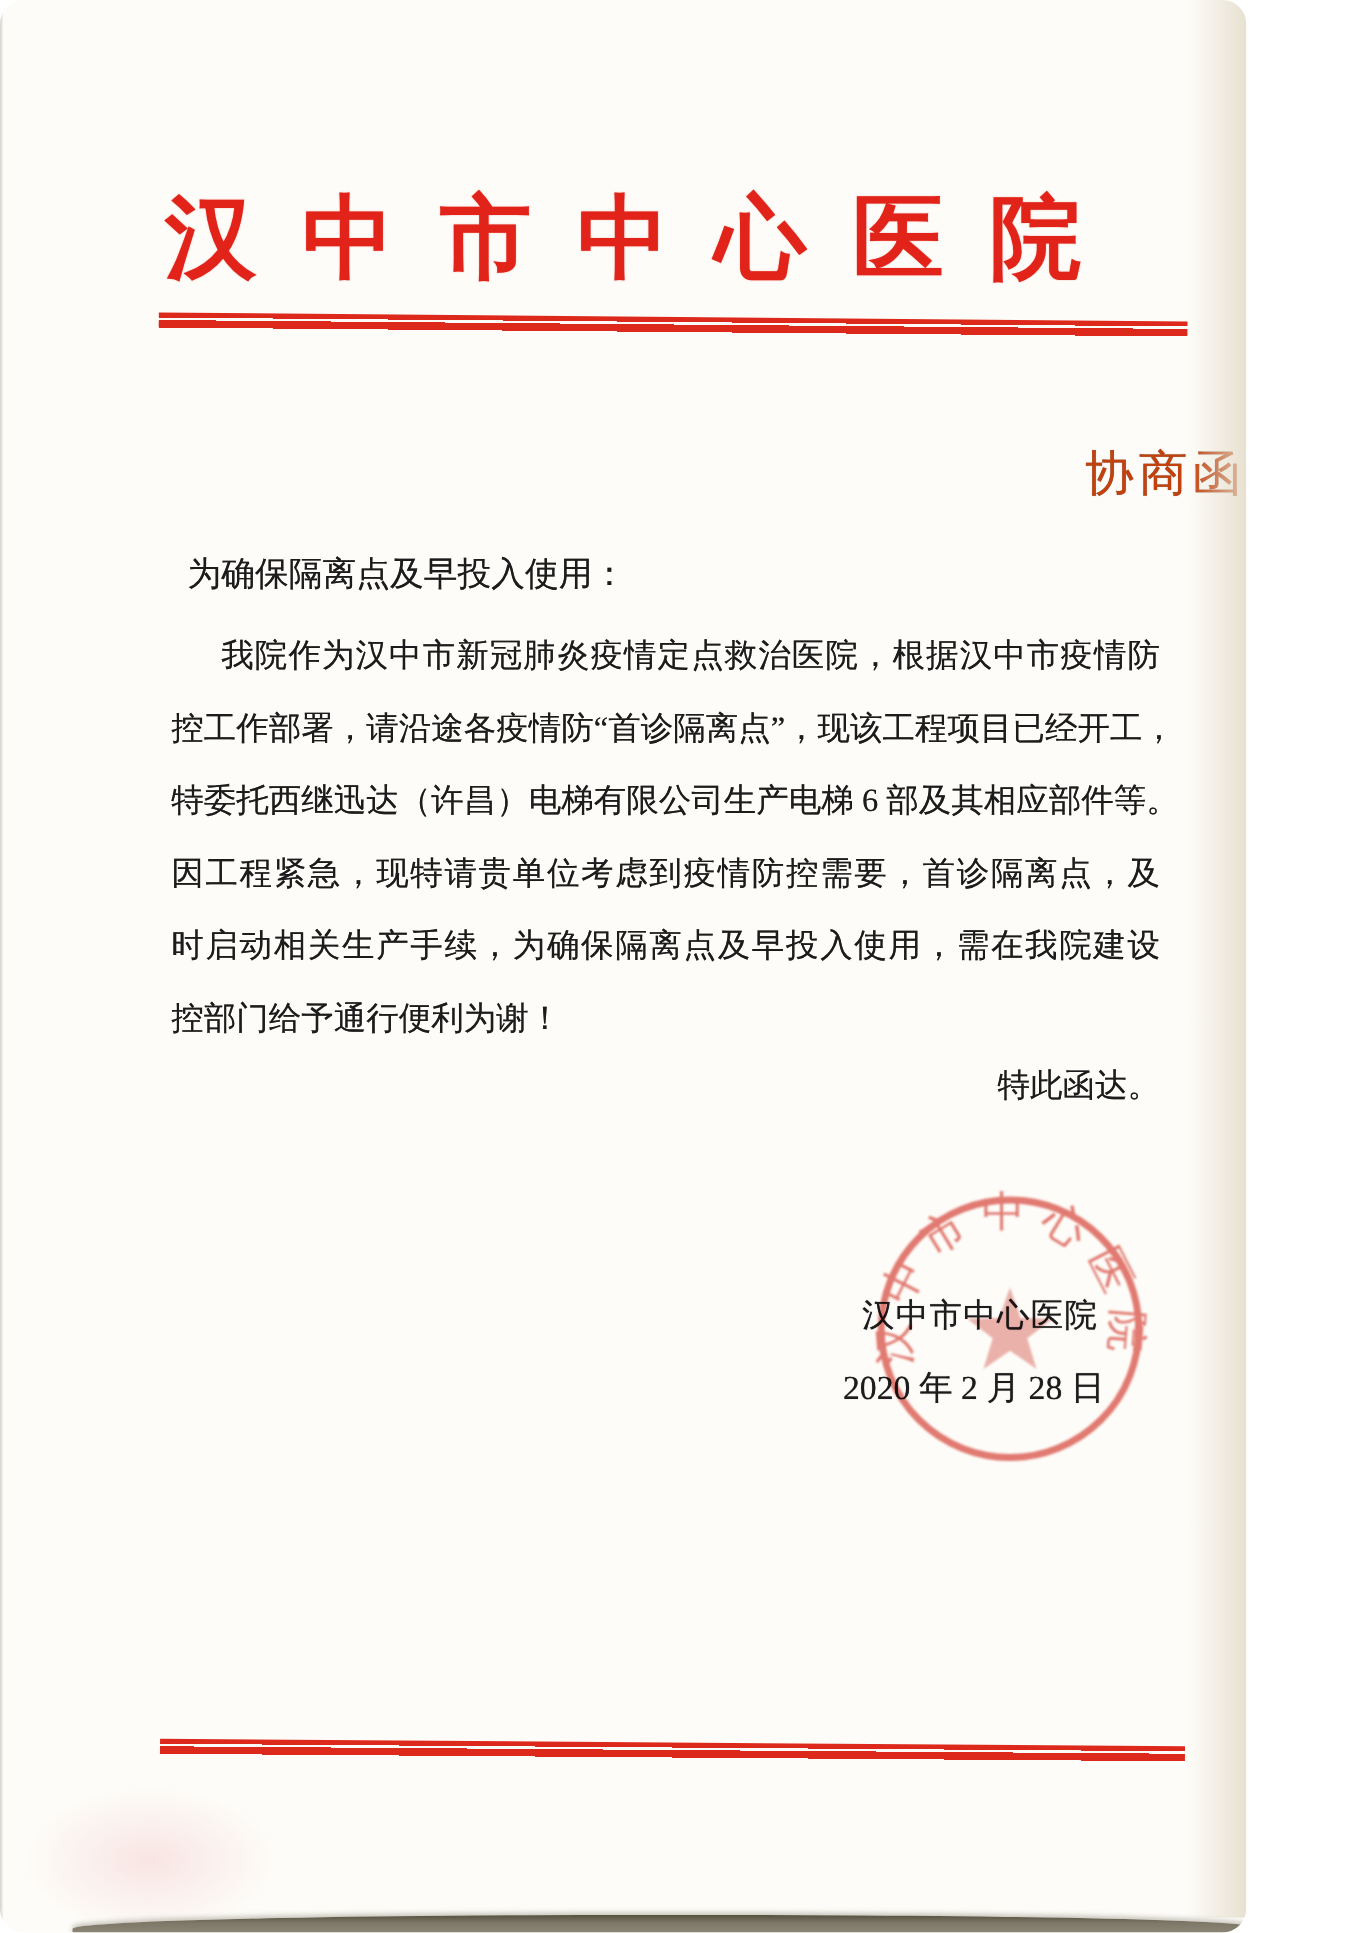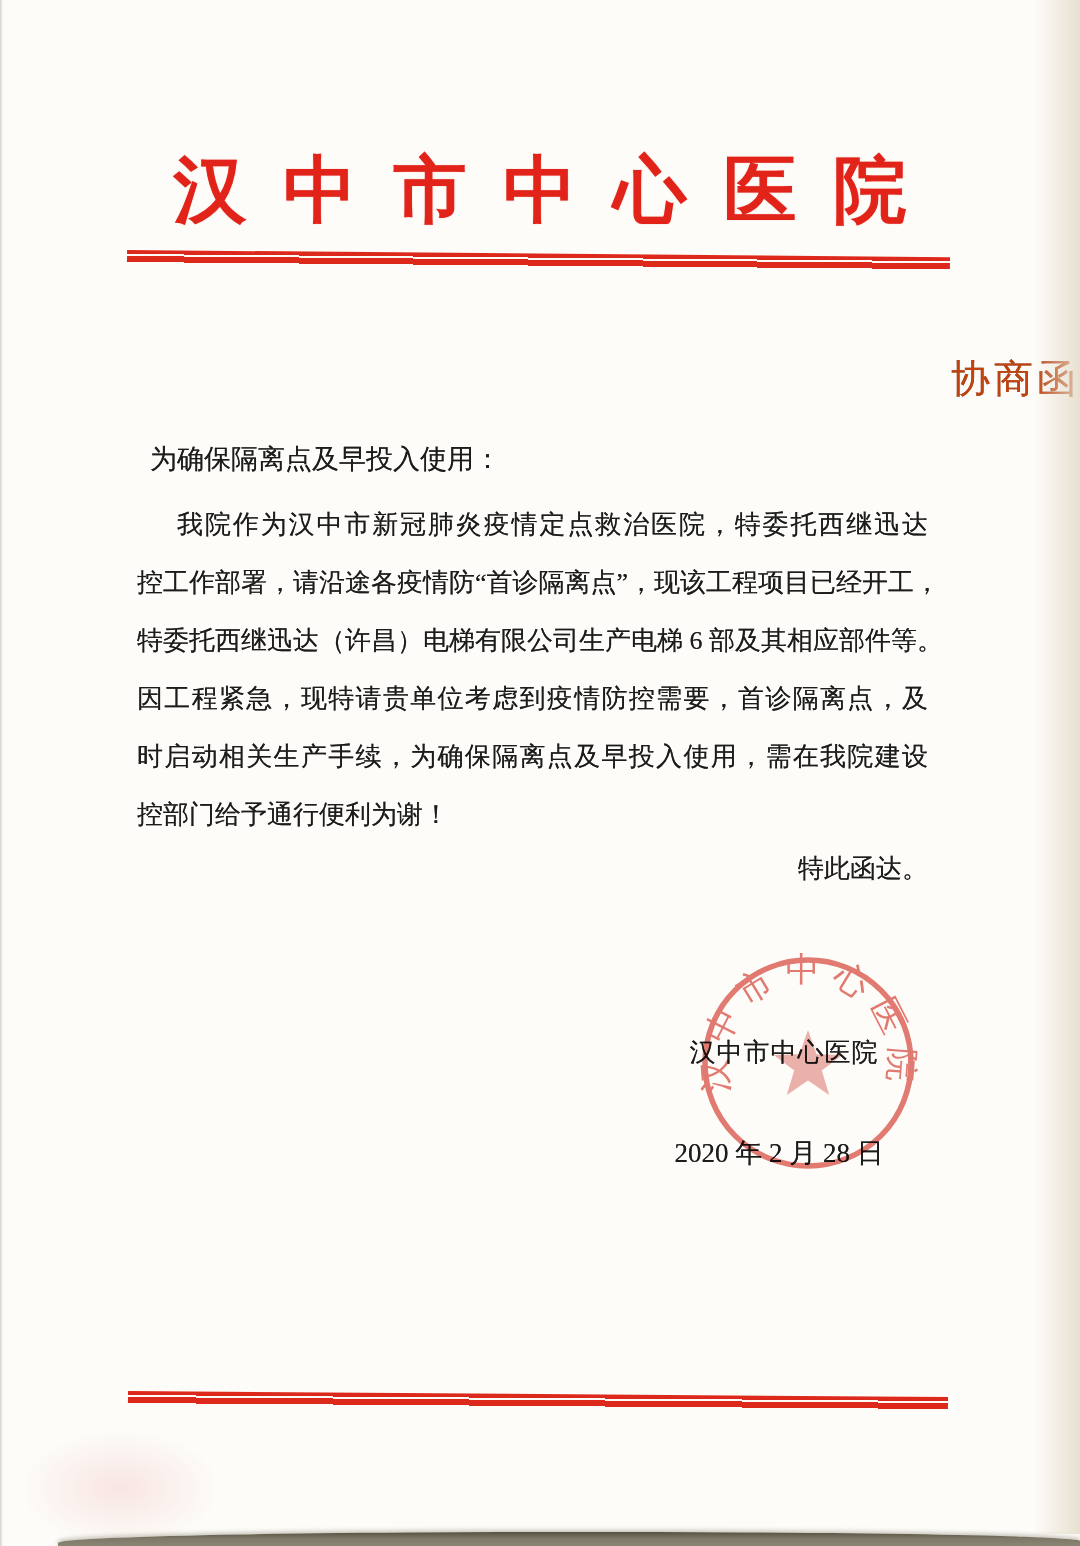--- a/index.html
+++ b/index.html
@@ -1,26 +1,27 @@
 <!DOCTYPE html>
 <html><head>
 <meta charset="utf-8">
 <style>
   * { margin: 0; padding: 0; box-sizing: border-box; }
   html, body { background: #ffffff; }
   body { width: 1080px; }
 
   #page {
     position: relative;
-    width: 1080px;
+    width: 997px;
     height: 1546px;
     background: #fdfcf8;
     overflow: hidden;
     font-family: "Liberation Serif", serif;
     color: var(--text, #1c1c1c);
+    border-radius: 19px;
   }
 
   
   .letterhead {
     position: absolute;
     top: 142px; left: 0; right: 0;
     text-align: center;
     font-size: 73px;
     font-weight: 900;
     color: var(--header-red, #e1231a);
@@ -98,21 +99,20 @@
     font-size: 26px; line-height: 30px;
     letter-spacing: 1px;
     text-shadow: 0 0 .6px rgba(0,0,0,.7);
   }
   .sig-date {
     position: absolute;
     top: 1094px; left: 669px; width: 220px;
     text-align: center;
     font-size: 27px; line-height: 32px;
     text-shadow: 0 0 .6px rgba(0,0,0,.7);
-    margin-top: 43px;
   }
 
   
   .seal {
     position: absolute;
     left: 688px; top: 943px;
     width: 240px; height: 240px;
     mix-blend-mode: multiply;
     opacity: .88;
   }
@@ -152,21 +152,21 @@
 
   <div class="letterhead">汉中市中心医院</div>
 
   <div class="rule top"></div>
 
   <div class="doc-title">协商函</div>
 
   <div class="salutation">为确保隔离点及早投入使用：</div>
 
   <div class="body-block">
-    <div class="body-line first">我院作为汉中市新冠肺炎疫情定点救治医院，特委托西继迅达</div>
+    <div class="body-line first">我院作为汉中市新冠肺炎疫情定点救治医院，根据汉中市疫情防</div>
     <div class="body-line">控工作部署，请沿途各疫情防“首诊隔离点”，现该工程项目已经开工，</div>
     <div class="body-line">特委托西继迅达（许昌）电梯有限公司生产电梯 6 部及其相应部件等。</div>
     <div class="body-line">因工程紧急，现特请贵单位考虑到疫情防控需要，首诊隔离点，及</div>
     <div class="body-line">时启动相关生产手续，为确保隔离点及早投入使用，需在我院建设</div>
     <div class="body-line last">控部门给予通行便利为谢！</div>
   </div>
 
   <div class="closing">特此函达。</div>
 
   <div class="sig-name">汉中市中心医院</div>

